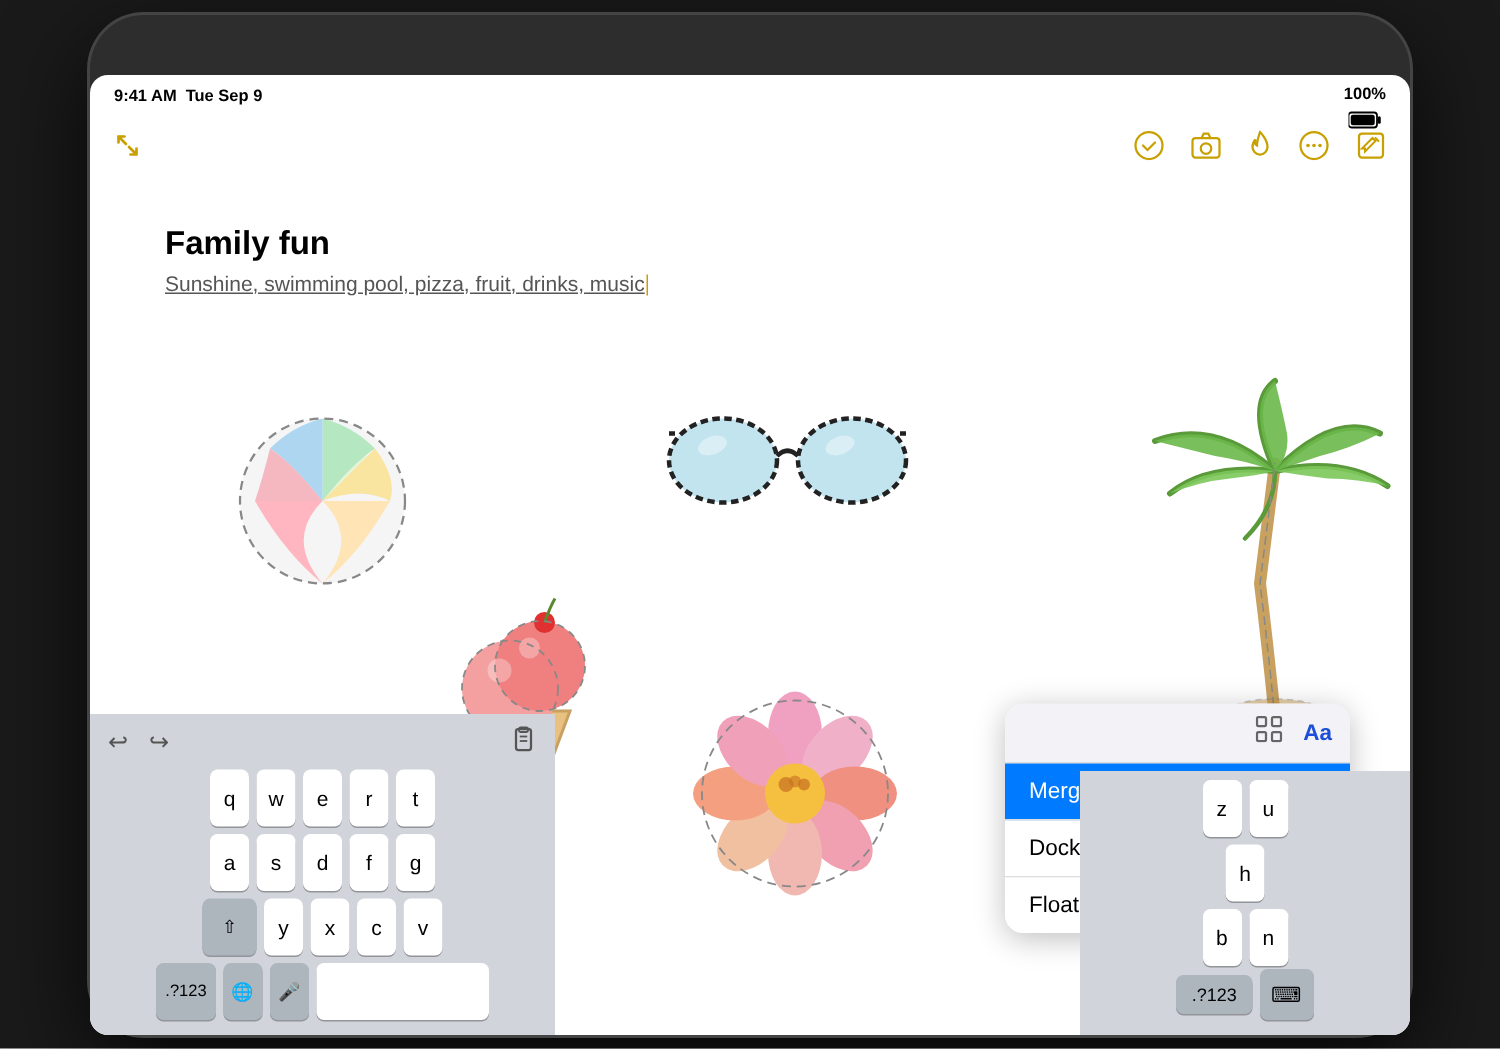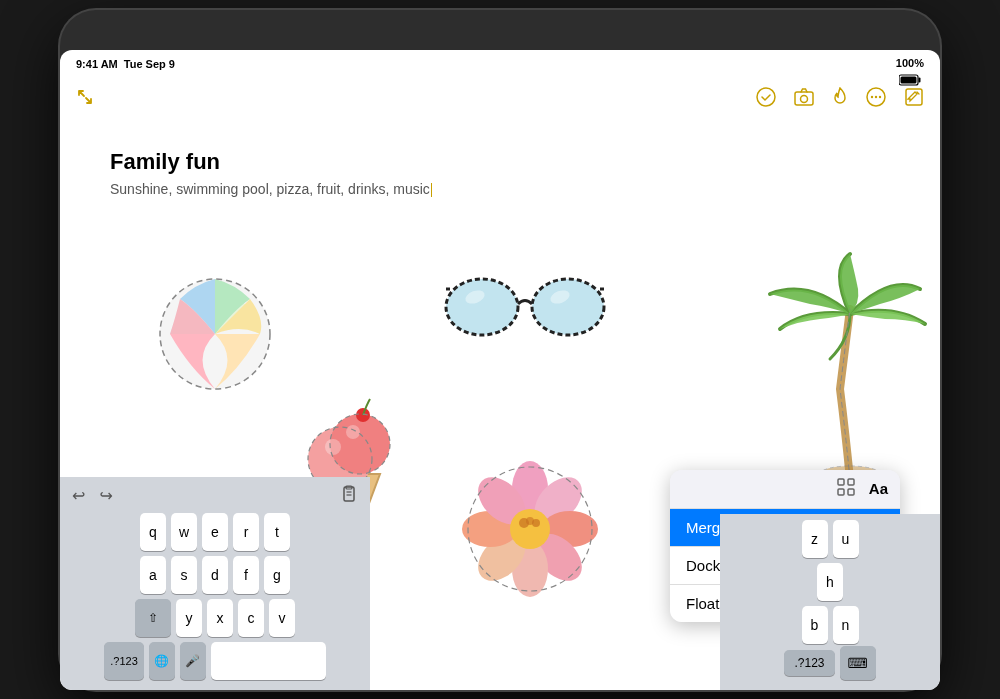--- a/index.html
+++ b/index.html
@@ -92,20 +92,21 @@
     .note-title {
       font-size: 22px;
       font-weight: 700;
       color: #000;
       margin-bottom: 6px;
     }
     .note-subtitle {
       font-size: 14px;
       color: #555;
       position: relative;
+      text-decoration: underline;
     }
     .note-subtitle::after {
       content: '';
       display: inline-block;
       width: 1px;
       height: 14px;
       background: #c8a000;
       margin-left: 1px;
       vertical-align: middle;
     }
@@ -517,21 +518,21 @@
     <div class="context-menu">
       <div class="context-menu-header">
         <span>
           <svg width="18" height="18" viewBox="0 0 18 18" fill="none">
             <rect x="1" y="1" width="6" height="6" rx="1" stroke="#666" stroke-width="1.5"></rect>
             <rect x="11" y="1" width="6" height="6" rx="1" stroke="#666" stroke-width="1.5"></rect>
             <rect x="1" y="11" width="6" height="6" rx="1" stroke="#666" stroke-width="1.5"></rect>
             <rect x="11" y="11" width="6" height="6" rx="1" stroke="#666" stroke-width="1.5"></rect>
           </svg>
         </span>
-        <span style="font-size:15px; font-weight:600; color:#000000;">Aa</span>
+        <span style="font-size:15px; font-weight:600; color:#1d4ed8;">Aa</span>
       </div>
       <div class="context-menu-item active">
         <span>Merge</span>
       </div>
       <div class="context-menu-item normal">
         <span>Dock and Merge</span>
       </div>
       <div class="context-menu-item normal">
         <span>Floating</span>
       </div>

